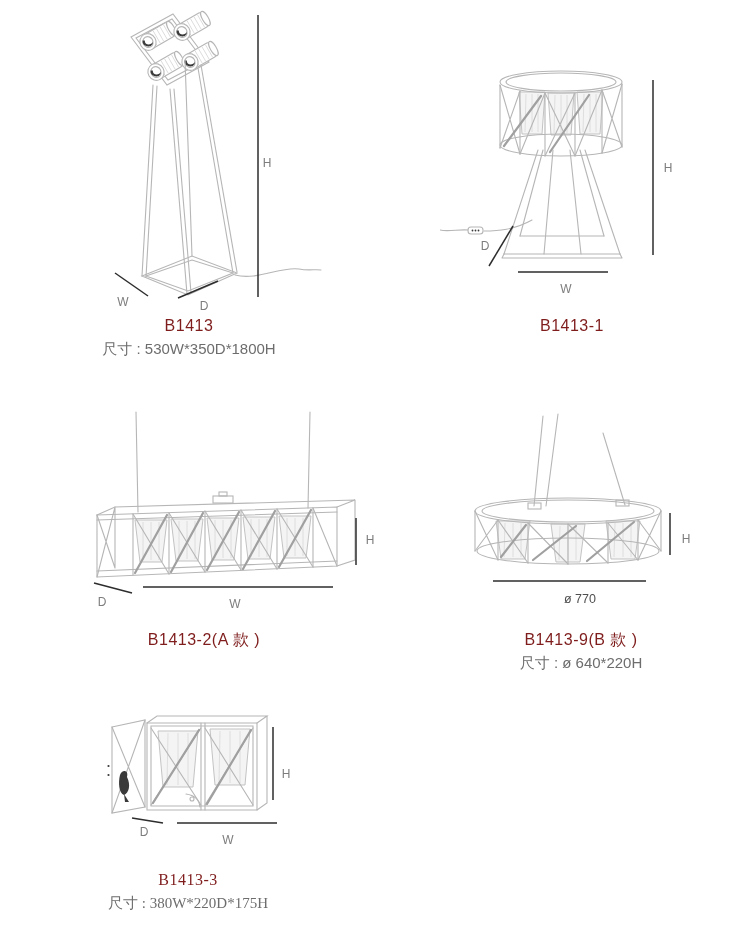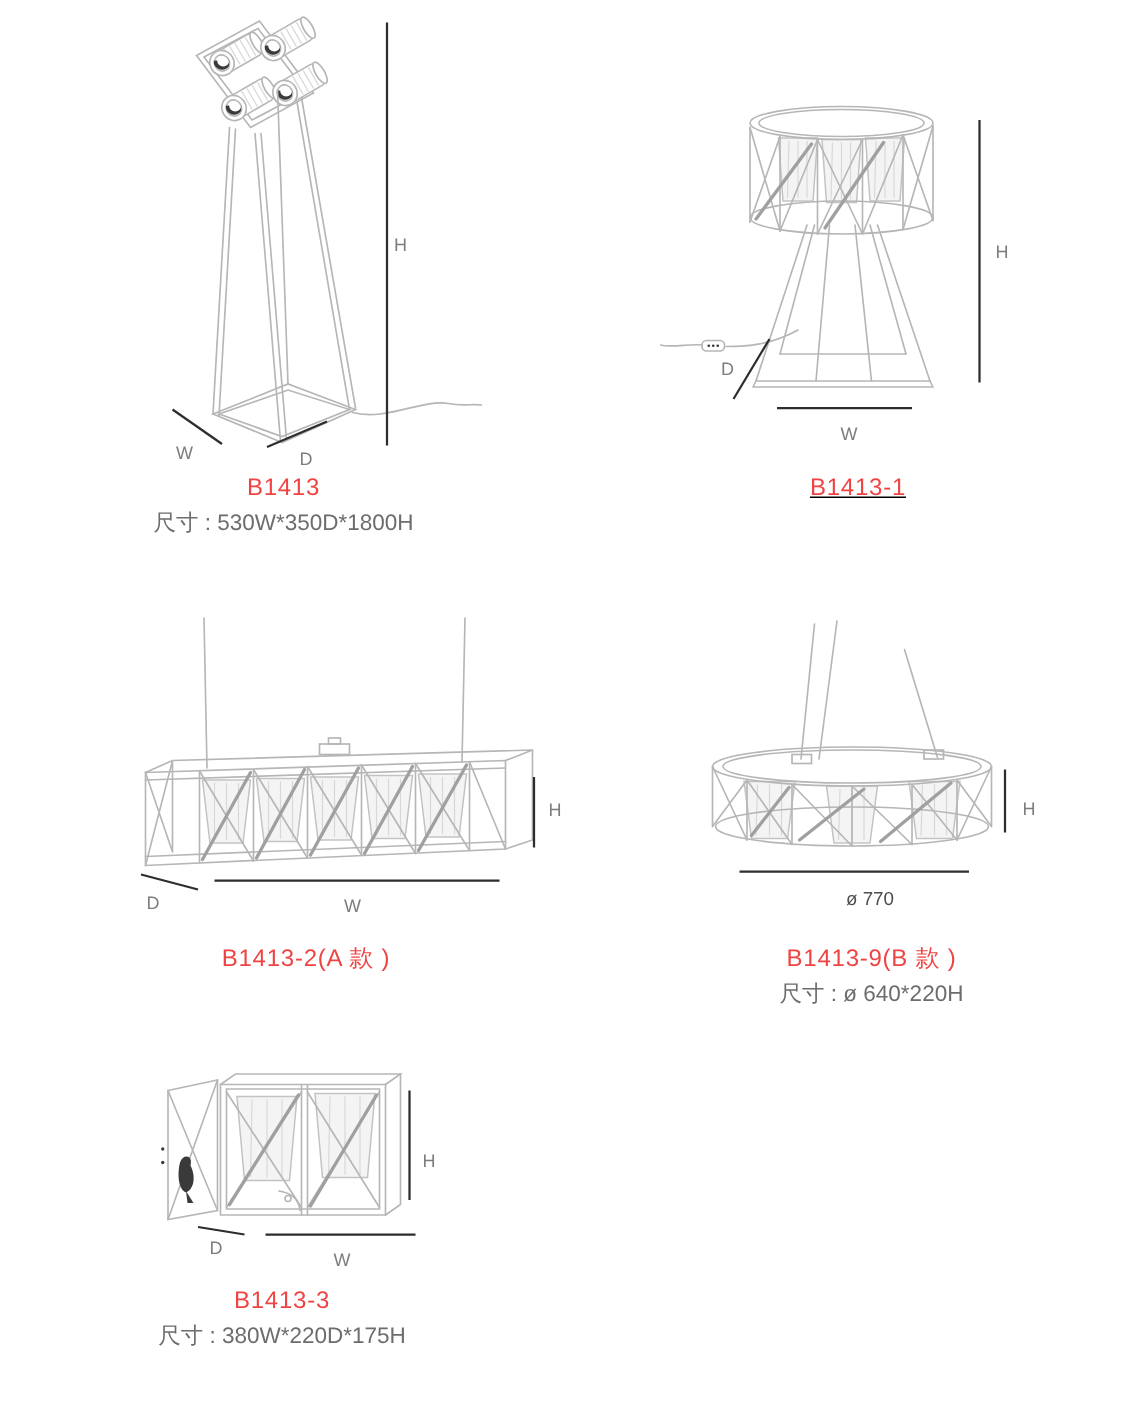--- a/index.html
+++ b/index.html
@@ -2,21 +2,21 @@
 <html><head>
 <meta charset="utf-8">
 <style>
   html,body{margin:0;padding:0;background:#ffffff;}
   #canvas{
     position:relative;width:750px;height:951px;background:#ffffff;overflow:hidden;
     font-family:"Liberation Sans","DejaVu Sans",sans-serif;
   }
   .product{position:absolute;}
   .caption{position:absolute;transform:translateX(-50%);text-align:center;white-space:nowrap;}
-  .model{font-size:16px;line-height:21px;color:#ef4444;letter-spacing:0.5px;}
+  .model{font-size:16px;line-height:21px;color:#7f1d1d;letter-spacing:0.5px;}
   .size{font-size:15px;line-height:20px;color:#6d6d6d;margin-top:3px;}
   svg{display:block;}
   .ln{stroke:#b6b6b6;stroke-width:1.1;fill:none;stroke-linecap:round;}
   .lnf{stroke:#b6b6b6;stroke-width:1.1;fill:#ffffff;}
   .mid{stroke:#a0a0a0;stroke-width:2.2;fill:none;stroke-linecap:round;}
   .dk{stroke:#2d2d2d;stroke-width:1.5;fill:none;}
   .shade{fill:#f4f4f4;stroke:#c3c3c3;stroke-width:1;}
   .stripe{stroke:#d8d8d8;stroke-width:0.8;}
   .dim{font-size:12px;fill:#7d7d7d;}
   .dia{font-size:12.5px;fill:#4f4f4f;}
@@ -143,21 +143,21 @@
         <circle class="dark" cx="38.5" cy="170.5" r="0.9"></circle>
       </g>
 
       <line class="dk" x1="213" y1="20" x2="213" y2="195"></line>
       <text class="dim" x="228" y="112" text-anchor="middle">H</text>
       <line class="dk" x1="78" y1="212" x2="168" y2="212"></line>
       <text class="dim" x="126" y="233" text-anchor="middle">W</text>
       <line class="dk" x1="49" y1="206" x2="73" y2="166"></line>
       <text class="dim" x="45" y="190" text-anchor="middle">D</text>
     </svg>
-    <div class="caption" style="left:132px;top:255px;text-decoration:underline;">
+    <div class="caption" style="left:132px;top:255px;">
       <div class="model">B1413-1</div>
     </div>
   </section>
 
   <section class="product" style="left:85px;top:408px;width:300px;height:260px;">
     <svg width="300" height="206" viewBox="0 0 300 206">
 
       <path class="ln" d="M51,4 L53,104 M225,4 L223,100"></path>
 
       <g>
@@ -274,19 +274,19 @@
         <circle class="ln" cx="92" cy="104" r="2"></circle>
       </g>
 
       <line class="dk" x1="173" y1="32" x2="173" y2="105"></line>
       <text class="dim" x="186" y="83" text-anchor="middle">H</text>
       <line class="dk" x1="77" y1="128" x2="177" y2="128"></line>
       <text class="dim" x="128" y="149" text-anchor="middle">W</text>
       <line class="dk" x1="32" y1="123" x2="63" y2="128"></line>
       <text class="dim" x="44" y="141" text-anchor="middle">D</text>
     </svg>
-    <div class="caption" style="left:88px;top:162px;">
+    <div class="caption" style="left:88px;top:174px;font-family:Liberation Serif, serif;">
       <div class="model">B1413-3</div>
       <div class="size">尺寸 : 380W*220D*175H</div>
     </div>
   </section>
 
 </div>
 
 </body></html>

